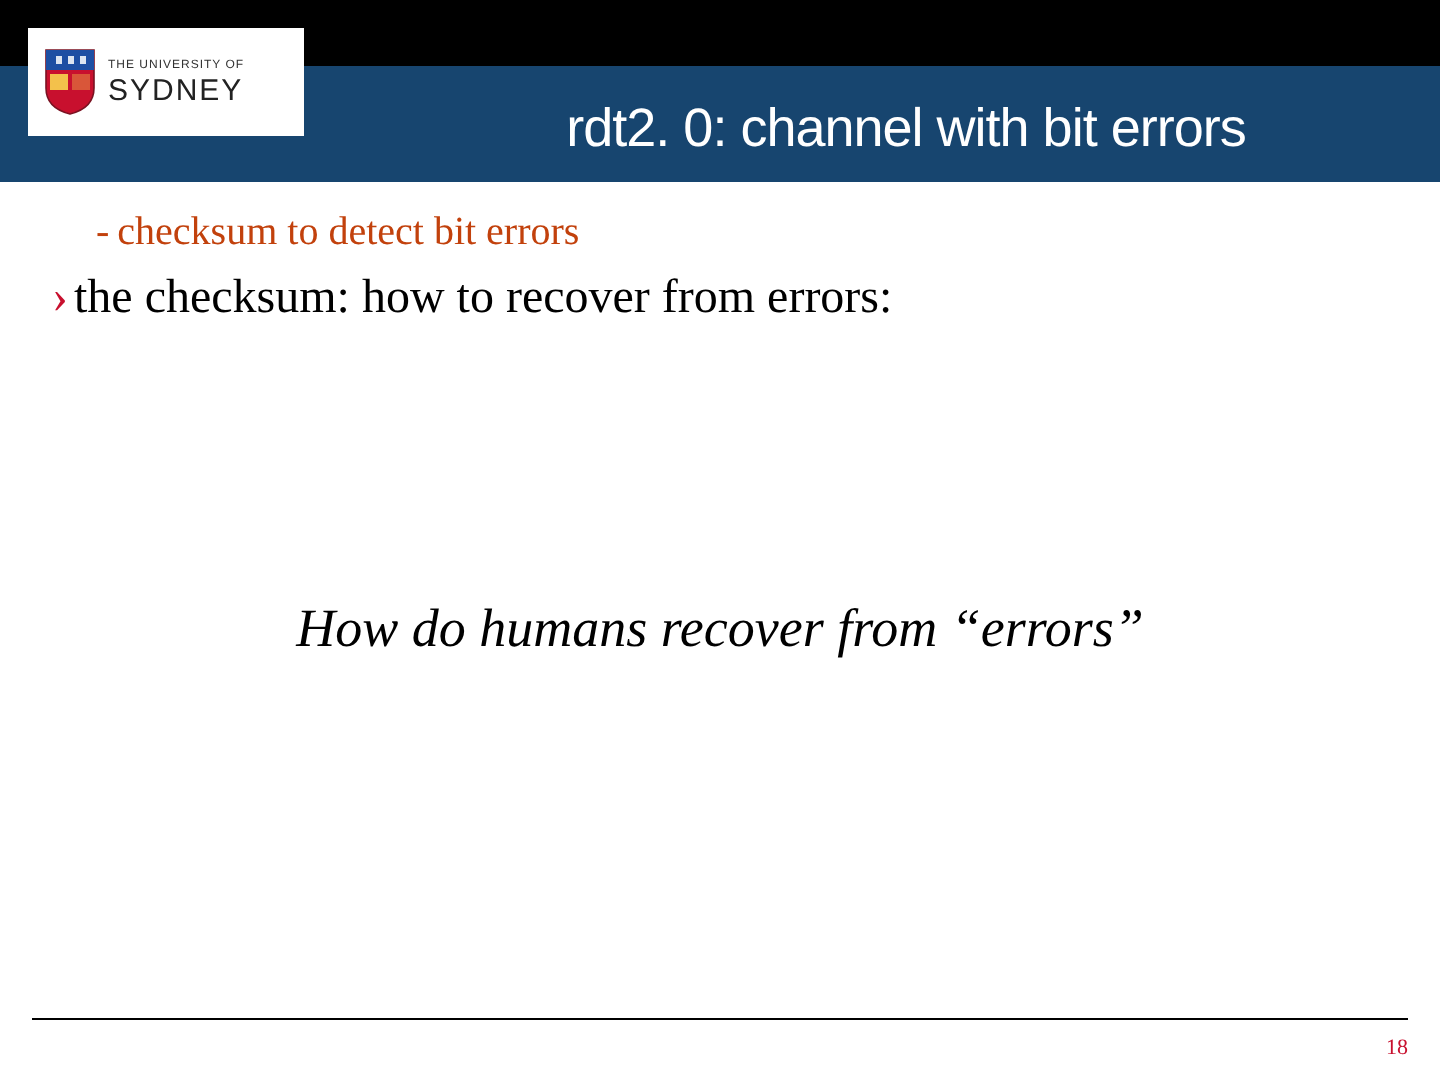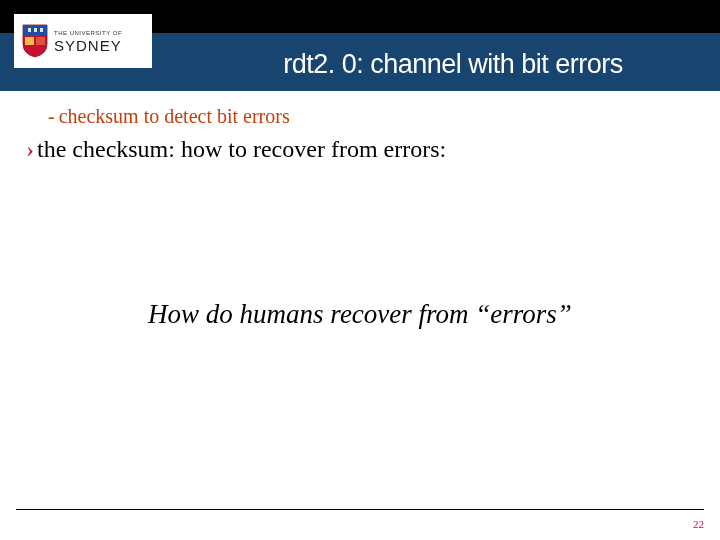--- a/index.html
+++ b/index.html
@@ -61,15 +61,15 @@
     <div class="b1">
       <span class="marker">›</span><span>the checksum: how to recover from errors:</span>
     </div>
   </div>
 
   <div class="callout">
     <div>How do humans recover from “errors”</div>
   </div>
 
   <div class="footer-rule"></div>
-  <div class="pagenum">22</div>
+  <div class="pagenum">18</div>
 
 </div>
 
 </body></html>

